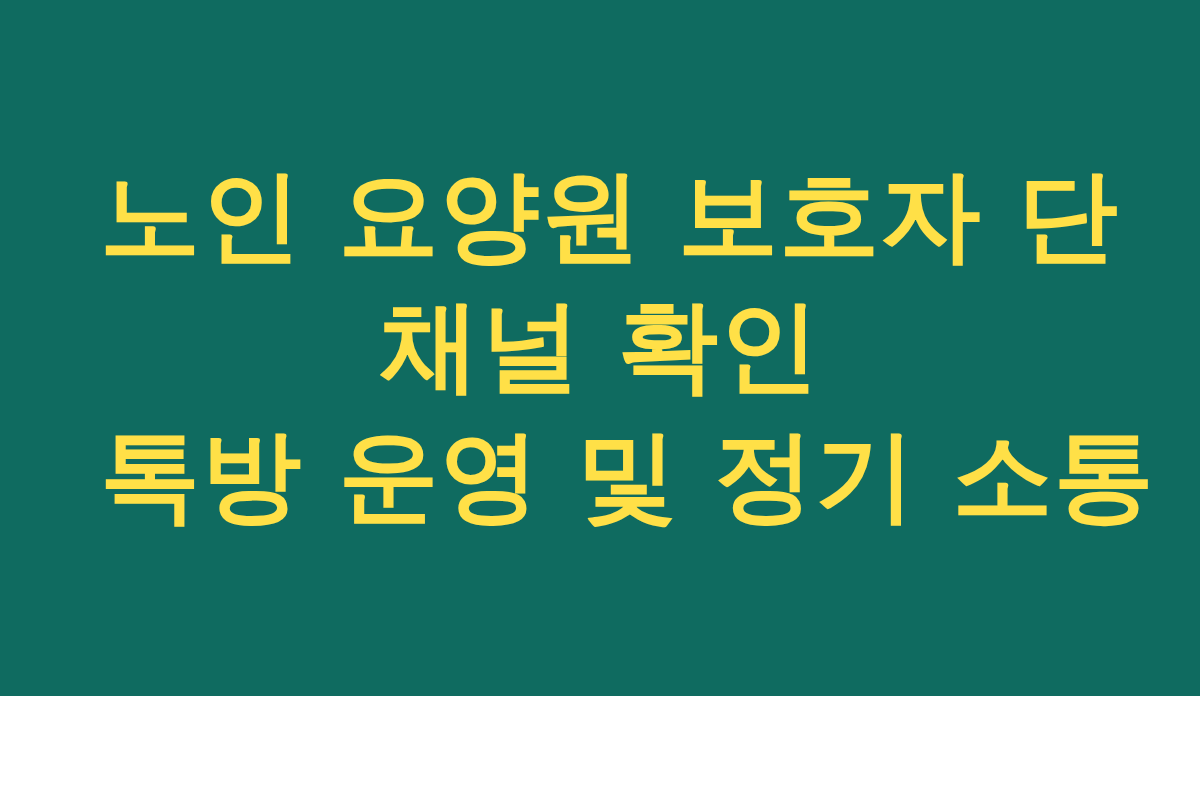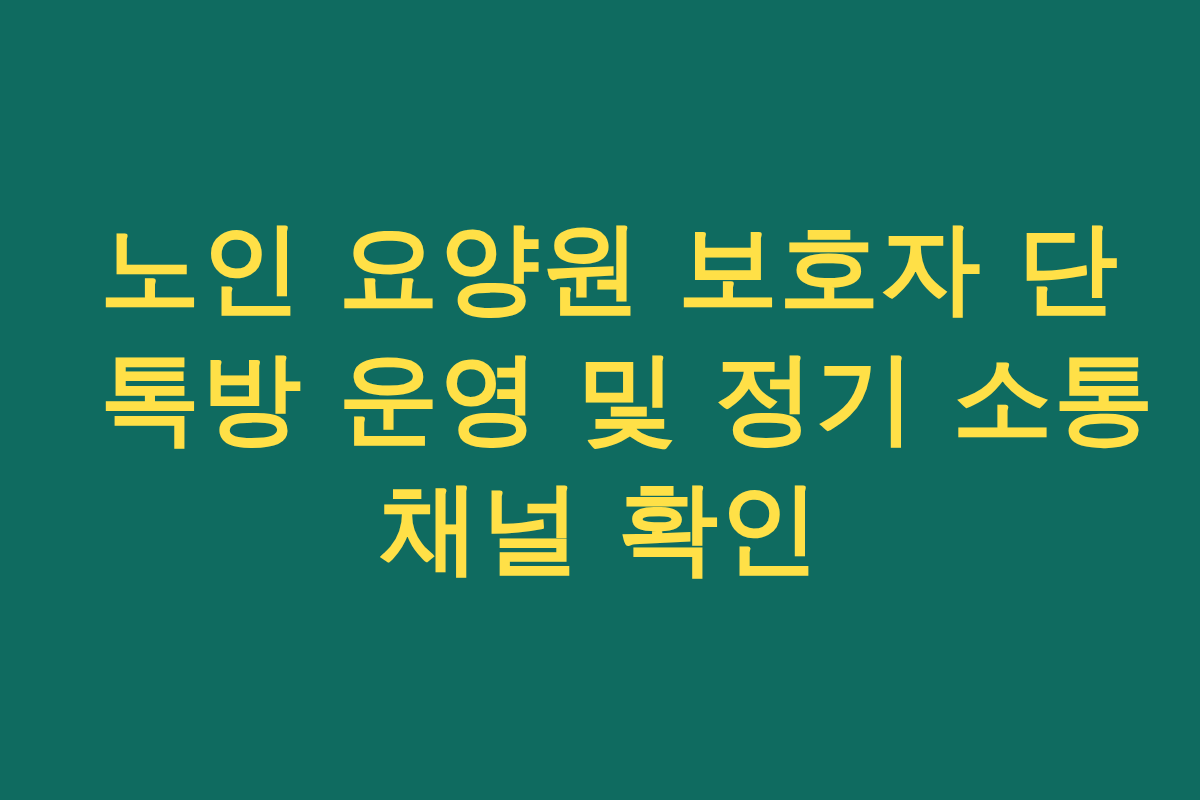--- a/index.html
+++ b/index.html
@@ -13,21 +13,21 @@
     height: 800px;
     overflow: hidden;
     font-family: "DejaVu Sans", "Liberation Sans", sans-serif;
   }
 
   
   .banner {
     position: relative;
     box-sizing: border-box;
     width: 1200px;
-    height: 800px;
+    height: 696px;
     background-color: #0f6b60;
     display: flex;
     align-items: center;
     justify-content: center;
     -webkit-font-smoothing: antialiased;
   }
 
   
   .headline {
     width: 1000px;
@@ -55,17 +55,17 @@
     margin-top: 0;
   }
 </style>
 </head>
 <body>
 
 <div class="banner" style="background-color: rgb(15, 107, 96);">
 
   <h1 class="headline" style="color: rgb(255, 224, 71); text-align: center;">
     <span class="hl-line">노인 요양원 보호자 단</span>
+    <span class="hl-line">채널 확인</span>
     <span class="hl-line">톡방 운영 및 정기 소통</span>
-    <span class="hl-line">채널 확인</span>
   </h1>
 
 </div>
 
 </body></html>

